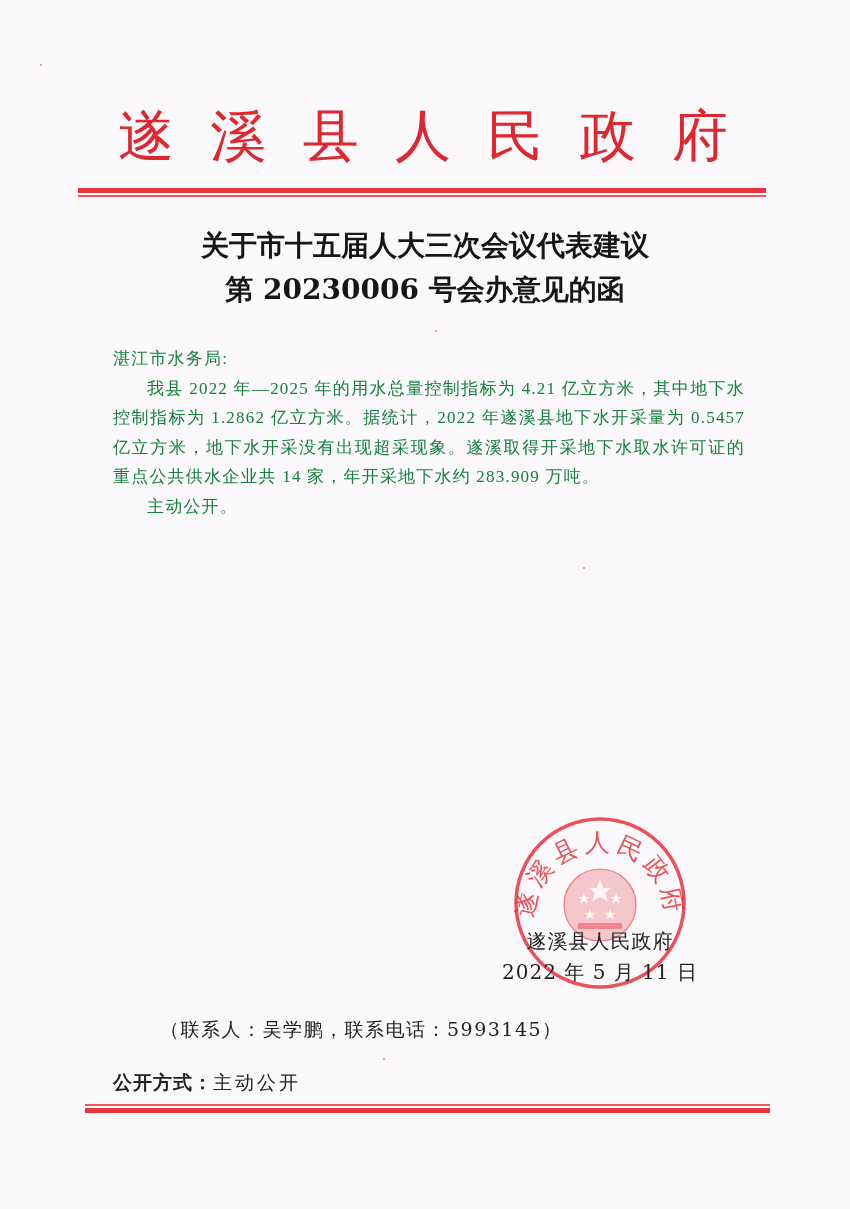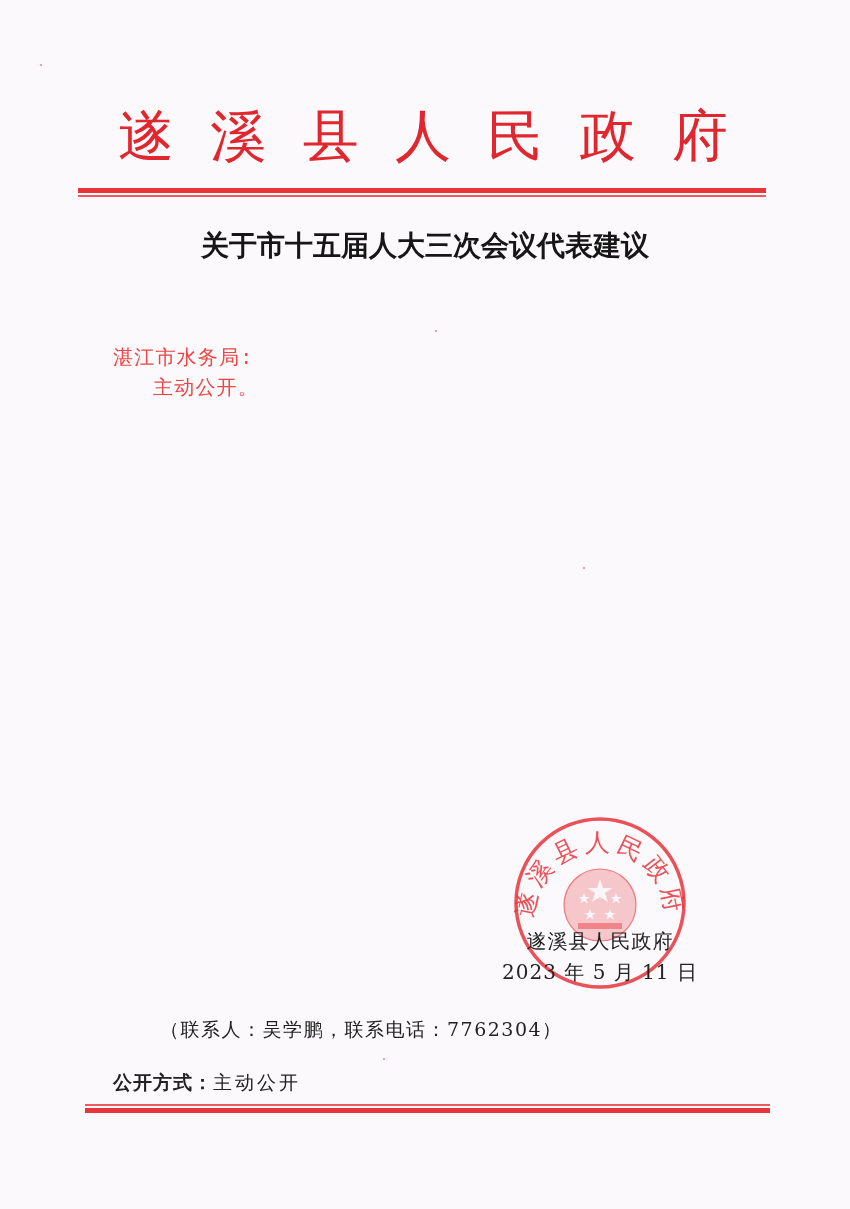--- a/index.html
+++ b/index.html
@@ -68,24 +68,24 @@
       line-height: 44px;
       color: #161616;
     }
     .doc-title div { white-space: nowrap; }
 
     
     .body-text {
       left: 113px;
       top: 344px;
       width: 632px;
-      font-family: Liberation Mono, monospace;
-      font-size: 20px;
+      font-family: Liberation Serif, serif;
+      font-size: 17px;
       line-height: 29.6px;
-      color: #ef4444;
+      color: #15803d;
       letter-spacing: 1.2px;
     }
     .body-text p {
       margin: 0;
       text-indent: 2em;
       text-align: justify;
       text-align-last: left;
     }
     .body-text p.no-indent { text-indent: 0; }
 
@@ -160,24 +160,26 @@
 </div>
 
 <div class="abs rule-top">
   <div class="thick"></div>
   <div class="gap"></div>
   <div class="thin"></div>
 </div>
 
 <div class="abs doc-title">
   <div>关于市十五届人大三次会议代表建议</div>
+  <div>第 20230006 号会办意见的函</div>
 </div>
 
 <div class="abs body-text">
   <p class="no-indent">湛江市水务局:</p>
+  <p>我县 2022 年—2025 年的用水总量控制指标为 4.21 亿立方米，其中地下水控制指标为 1.2862 亿立方米。据统计，2022 年遂溪县地下水开采量为 0.5457 亿立方米，地下水开采没有出现超采现象。遂溪取得开采地下水取水许可证的重点公共供水企业共 14 家，年开采地下水约 283.909 万吨。</p>
   <p>主动公开。</p>
 </div>
 
 <svg class="abs seal" viewBox="0 0 176 176">
   <defs>
     <path id="sealArc" d="M 24 118 A 66 66 0 1 1 152 118" fill="none"></path>
   </defs>
   <circle cx="88" cy="88" r="84" fill="none" stroke="#e8343c" stroke-width="3.5" opacity="0.85"></circle>
   <text font-family="DejaVu Serif, Liberation Serif, serif" font-size="25" fill="#e8343c" opacity="0.85" letter-spacing="5">
     <textPath href="#sealArc" startOffset="50%" text-anchor="middle">遂溪县人民政府</textPath>
@@ -188,24 +190,24 @@
   <polygon points="88,64 91,73 100,73 93,78 96,87 88,82 80,87 83,78 76,73 85,73" fill="#fbf9fb" opacity="0.9"></polygon>
   <polygon points="72,78 73.5,82 77.5,82 74.3,84.5 75.5,88.5 72,86 68.5,88.5 69.7,84.5 66.5,82 70.5,82" fill="#fbf9fb" opacity="0.9"></polygon>
   <polygon points="104,78 105.5,82 109.5,82 106.3,84.5 107.5,88.5 104,86 100.5,88.5 101.7,84.5 98.5,82 102.5,82" fill="#fbf9fb" opacity="0.9"></polygon>
   <polygon points="78,94 79.5,98 83.5,98 80.3,100.5 81.5,104.5 78,102 74.5,104.5 75.7,100.5 72.5,98 76.5,98" fill="#fbf9fb" opacity="0.9"></polygon>
   <polygon points="98,94 99.5,98 103.5,98 100.3,100.5 101.5,104.5 98,102 94.5,104.5 95.7,100.5 92.5,98 96.5,98" fill="#fbf9fb" opacity="0.9"></polygon>
   <rect x="66" y="108" width="44" height="6" fill="#e8343c" opacity="0.45"></rect>
 </svg>
 
 <div class="abs signature">
   <div>遂溪县人民政府</div>
-  <div>2023 年 5 月 11 日</div>
-</div>
-
-<div class="abs contact">（联系人：吴学鹏，联系电话：7762304）</div>
+  <div>2022 年 5 月 11 日</div>
+</div>
+
+<div class="abs contact">（联系人：吴学鹏，联系电话：5993145）</div>
 
 <div class="abs disclosure">
   <span class="label">公开方式：</span><span class="value">主动公开</span>
 </div>
 
 <div class="abs rule-bottom">
   <div class="thin"></div>
   <div class="gap"></div>
   <div class="thick"></div>
 </div>

